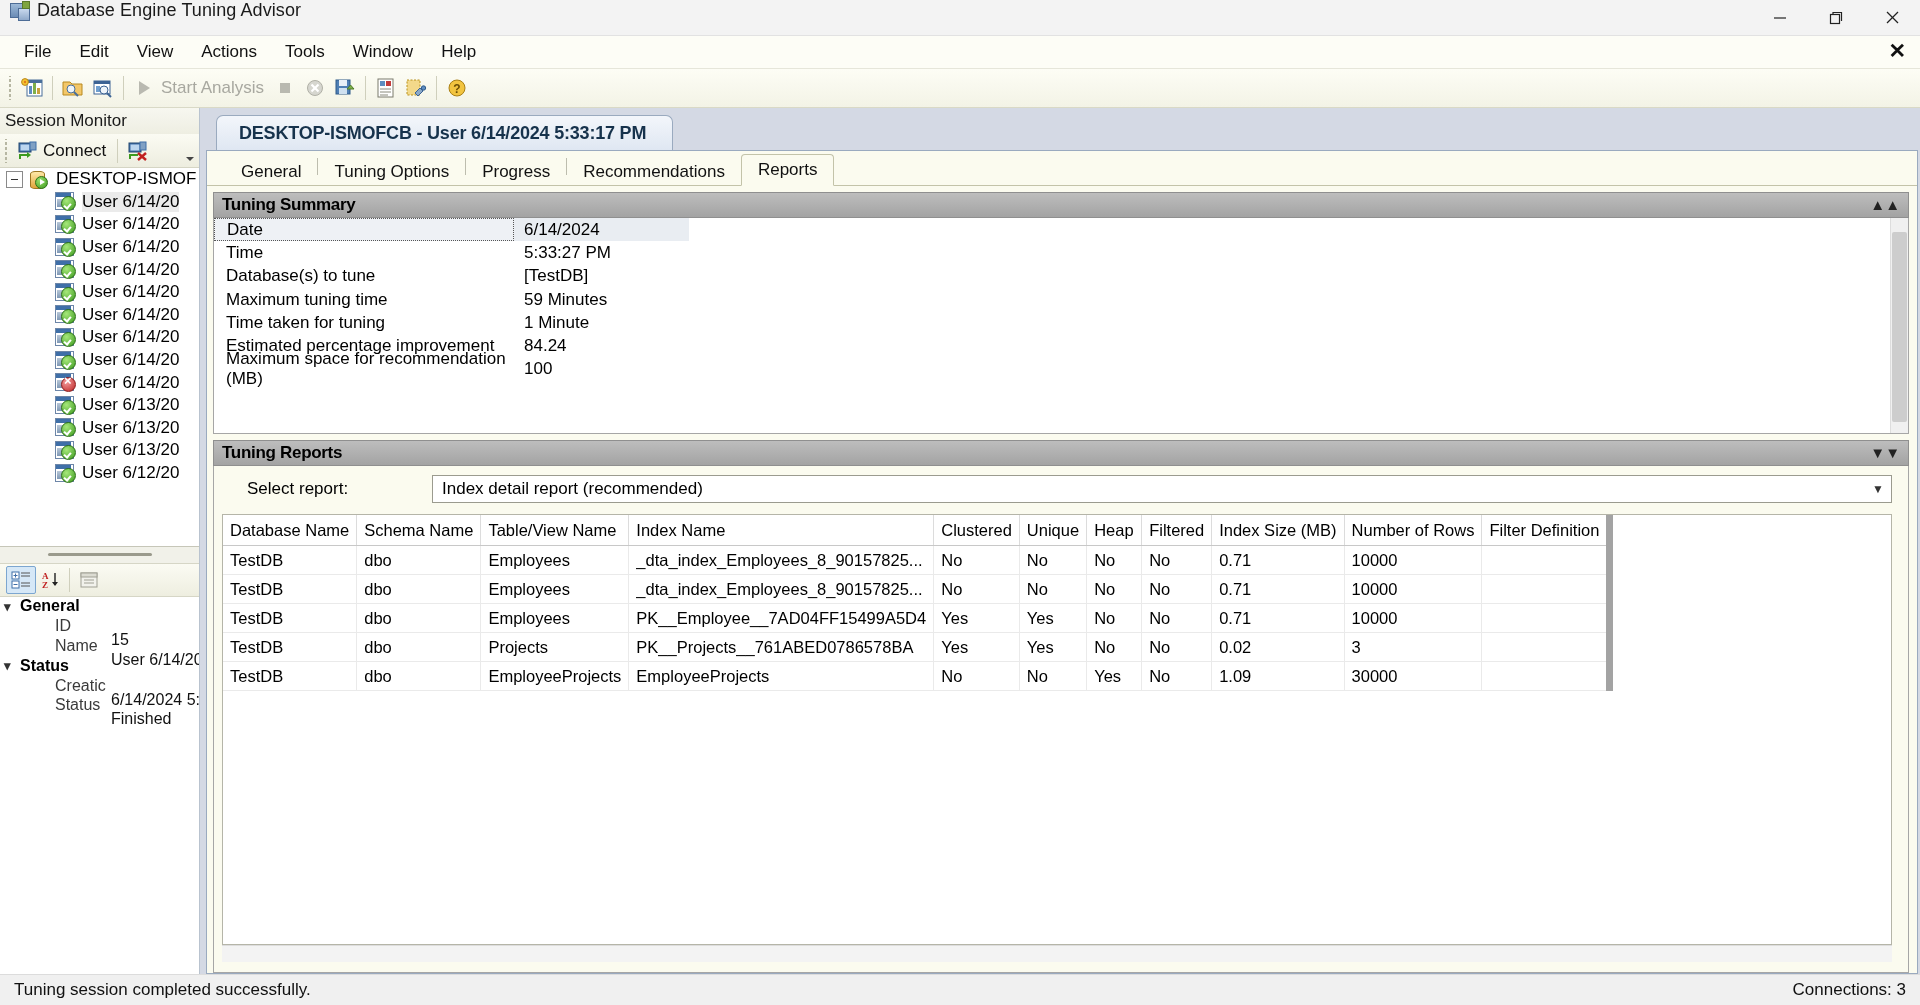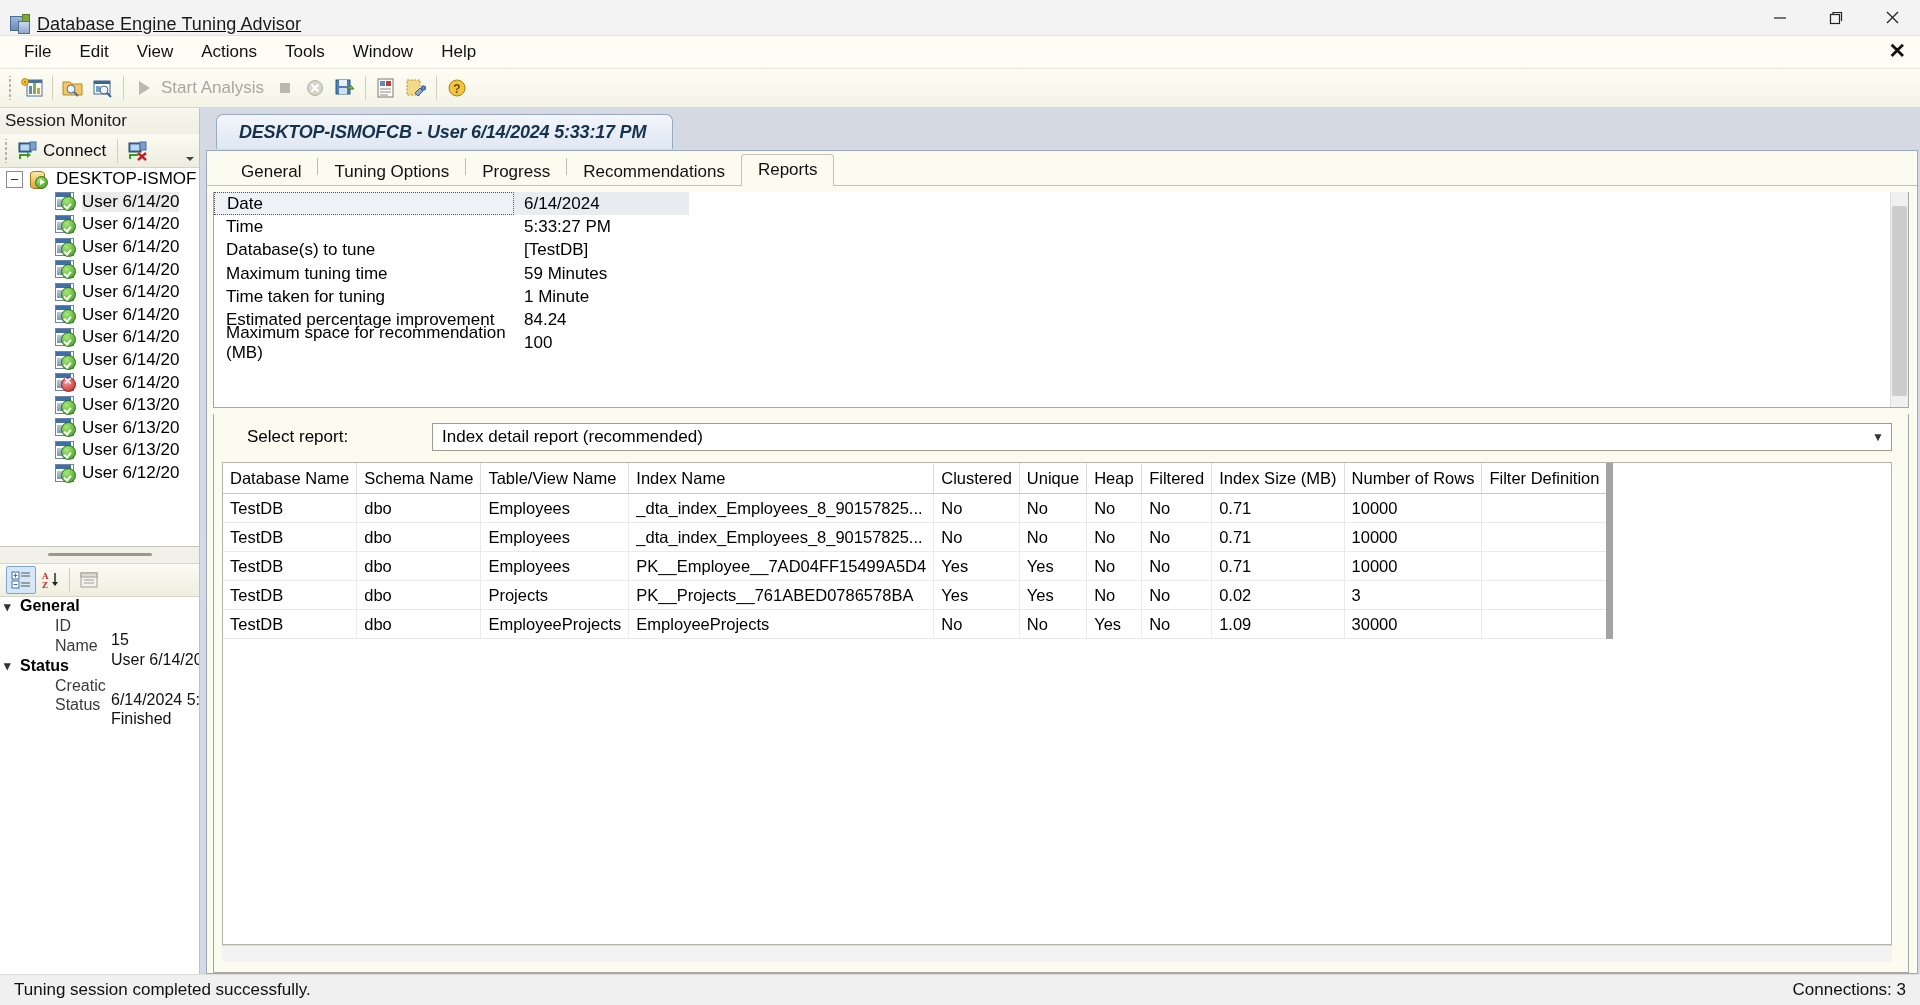--- a/index.html
+++ b/index.html
@@ -5,22 +5,22 @@
   html,body{margin:0;padding:0;}
   body{
     width:1920px;height:1005px;overflow:hidden;
     font-family:"Liberation Sans",sans-serif;
     font-size:17px;color:#000;background:#f0f0f0;
     -webkit-font-smoothing:antialiased;
   }
   .app{position:relative;width:1920px;height:1005px;display:flex;flex-direction:column;background:#fff;}
 
   
-  .titlebar{height:35px;min-height:35px;background:#f3f3f3;display:flex;align-items:flex-end;
-            border-bottom:1px solid #e2e2e2;text-decoration:underline;}
+  .titlebar{height:35px;min-height:35px;background:#f3f3f3;display:flex;align-items:flex-start;
+            border-bottom:1px solid #e2e2e2;}
   .titlebar .appicon{width:22px;height:22px;margin:0 6px 0 9px;position:relative;flex:none;}
   .appicon .b1{position:absolute;left:1px;top:3px;width:11px;height:13px;background:linear-gradient(#9db9d8,#6b8cb5);border:1px solid #4d6c96;}
   .appicon .b2{position:absolute;left:9px;top:8px;width:10px;height:11px;background:linear-gradient(#c8d9ee,#8fa9ca);border:1px solid #4d6c96;}
   .appicon .b3{position:absolute;left:13px;top:1px;width:6px;height:6px;background:#7fa53f;border:1px solid #5c7a2c;}
   .titlebar .title{font-size:18px;color:#1a1a1a;letter-spacing:.1px;}
   .winbtns{margin-left:auto;display:flex;height:35px;}
   .winbtn{width:56px;height:35px;display:flex;align-items:center;justify-content:center;color:#222;}
   .winbtn svg{display:block;}
 
   
@@ -95,21 +95,21 @@
   .propgrid{flex:1;background:#fff;overflow:hidden;font-size:16px;}
   .pgrow{display:flex;height:19.8px;align-items:center;padding-left:32px;}
   .pgcat{font-weight:bold;color:#000;display:flex;align-items:center;padding-left:4px;}
   .pgcat .chev{width:16px;display:inline-block;color:#333;font-size:13px;}
   .pgkey{width:56px;min-width:56px;padding-left:23px;color:#3a3a3a;overflow:hidden;white-space:nowrap;}
   .pgval{color:#111;white-space:nowrap;overflow:hidden;margin-top:28px;}
 
   
   .main{flex:1;min-width:0;display:flex;flex-direction:column;background:#d4d9e4;padding:6px 2px 0 6px;}
   .docwrap{flex:1;min-height:0;display:flex;flex-direction:column;}
-  .doctab-strip{height:36px;display:flex;padding-left:10px;font-style:italic;}
+  .doctab-strip{height:36px;display:flex;align-items:flex-end;padding-left:10px;}
   .doctab{height:34px;min-width:0;display:flex;align-items:center;padding:0 26px 0 22px;
           background:linear-gradient(#f3f6fb,#dfe7f2);
           border:1px solid #9aaabf;border-bottom:none;border-radius:7px 7px 0 0;
           font-size:18px;font-weight:bold;color:#16324c;letter-spacing:-.2px;}
   .docpanel{flex:1;min-height:0;background:#fbfbef;border:1px solid #9aaabf;display:flex;flex-direction:column;}
   .tabrow{height:35px;min-height:35px;display:flex;align-items:flex-end;padding-left:18px;
           background:#fbfbef;position:relative;}
   .tabrow:after{content:"";position:absolute;left:0;right:0;bottom:0;height:1px;background:#c3c3a9;}
   .ptab{height:28px;display:flex;align-items:center;padding:0 16px;font-size:17px;color:#111;position:relative;z-index:1;}
   .ptab.active{background:#fbfbef;border:1px solid #c3c3a9;border-bottom:1px solid #fbfbef;border-radius:4px 4px 0 0;height:30px;}
@@ -566,20 +566,24 @@
               <div class="ptab">
                 <span>Recommendations</span>
               </div>
               <div class="ptab active">
                 <span>Reports</span>
               </div>
             </div>
 
           <div class="content">
 
+            <div class="section-head">
+              <span class="t">Tuning Summary</span>
+              <span class="chev2">▲▲</span>
+            </div>
             <div class="summary">
               <div class="sumtable" id="summary-rows">
                   <div class="sumrow sel">
                     <div class="k">Date</div>
                     <div class="v">6/14/2024</div>
                   </div>
                   <div class="sumrow">
                     <div class="k">Time</div>
                     <div class="v">5:33:27 PM</div>
                   </div>
@@ -603,20 +607,24 @@
                     <div class="k">Maximum space for recommendation (MB)</div>
                     <div class="v">100</div>
                   </div>
                 </div>
               <div class="vscroll">
                   <div class="thumb"></div>
                 </div>
             </div>
 
             <div class="reports">
+              <div class="section-head">
+                <span class="t">Tuning Reports</span>
+                <span class="chev2">▼▼</span>
+              </div>
               <div class="rep-body">
                 <div class="selrow">
                   <div class="lbl">Select report:</div>
                   <div class="combo">
                     <span>Index detail report (recommended)</span>
                     <span class="arrow">▼</span>
                   </div>
                 </div>
                 <div class="gridwrap">
                   <table class="grid" id="report-grid">

